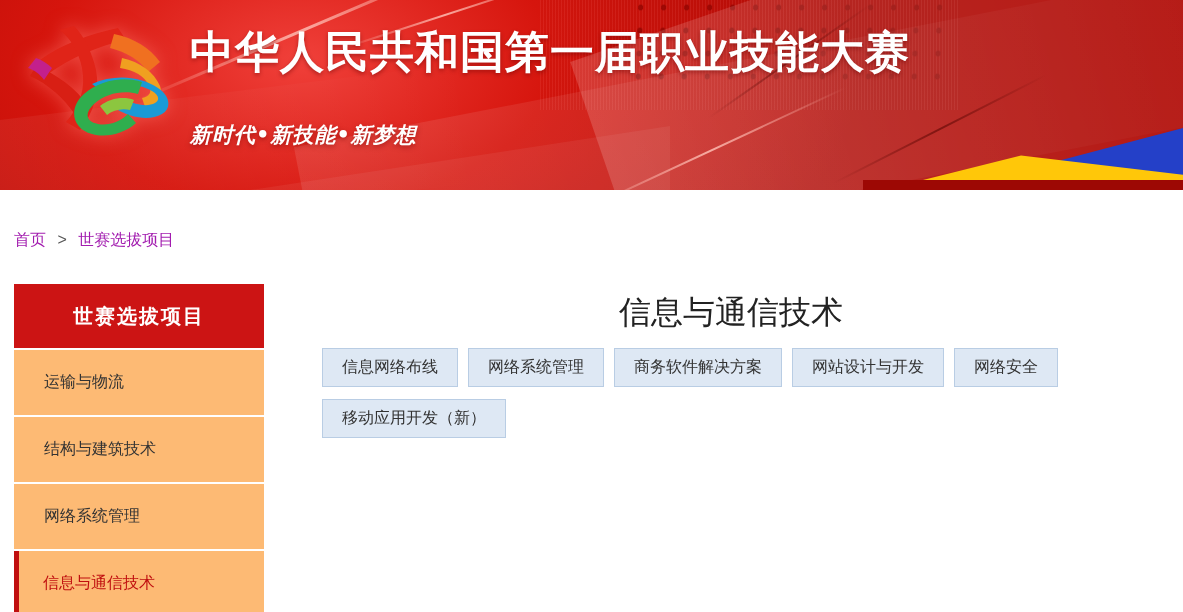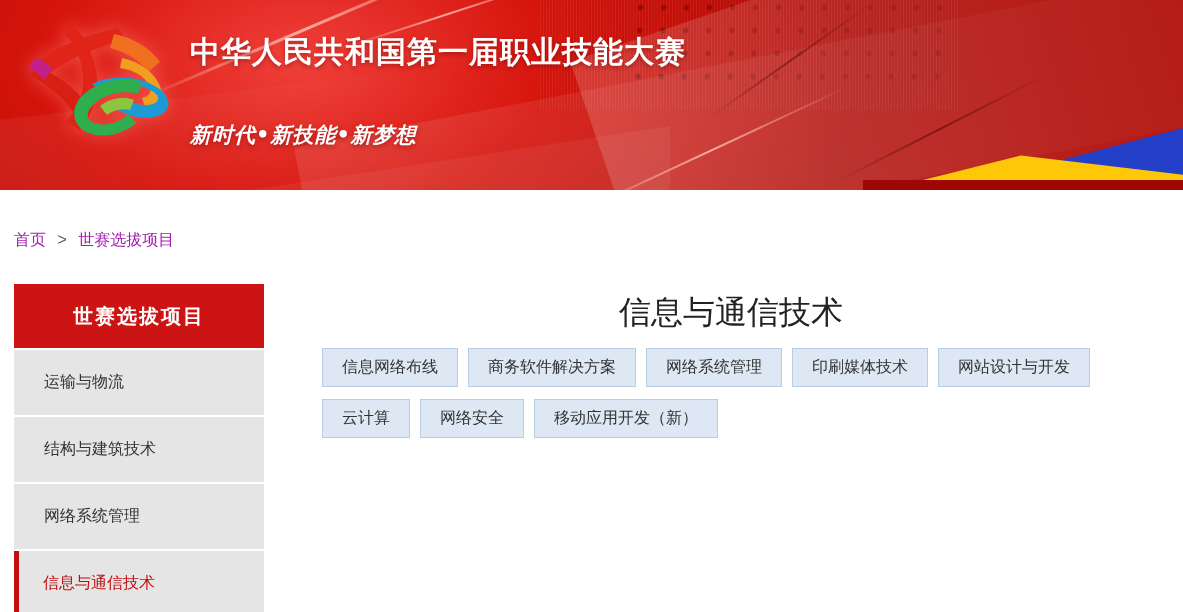--- a/index.html
+++ b/index.html
@@ -83,21 +83,21 @@
 
   
   .logo {
     position: absolute; left: 22px; top: 14px; width: 158px; height: 124px;
   }
   .logo svg { display:block; width: 158px; height: 124px; filter: drop-shadow(0 0 9px rgba(255,120,110,0.55)); }
 
   
   .b-title-cn {
     position: absolute; left: 190px; top: 26px;
-    font-size: 30px; line-height: 52px; font-weight: 700; color: #ffffff;
+    font-size: 44px; line-height: 52px; font-weight: 700; color: #ffffff;
     letter-spacing: 1px; white-space: nowrap;
     font-family: "DejaVu Sans", "Liberation Sans", sans-serif;
     text-shadow: 0 2px 4px rgba(100,0,0,0.45);
   }
   .b-title-en {
     position: absolute; left: 192px; top: 78px;
     font-size: 20px; line-height: 24px; font-weight: 700; color: #ffffff;
     letter-spacing: 1.6px; white-space: nowrap;
     text-shadow: 0 1px 3px rgba(100,0,0,0.45);
   }
@@ -121,21 +121,21 @@
   .sidebar {
     position: absolute; left: 14px; top: 284px;
     width: 250px;
   }
   .sidebar-head {
     height: 64px; background: #cc1414; color: #ffffff;
     display: flex; align-items: center; justify-content: center;
     font-size: 20px; font-weight: 700; letter-spacing: 2px;
   }
   .sidebar-item {
-    height: 65px; background: #e5e5e5; margin-top: 2px;
+    height: 65px; background: #fdba74; margin-top: 2px;
     display: flex; align-items: center;
     padding-left: 30px; position: relative;
     font-size: 16px; color: #333333; cursor: pointer;
   }
   .sidebar-item.active { color: #c00f0f; padding-left: 29px; }
   .sidebar-item.active::before {
     content: ""; position: absolute; left: 0; top: 0; bottom: 0;
     width: 5px; background: #c00f0f;
   }
 
@@ -219,21 +219,19 @@
       <div class="sidebar-item active">
         <span>信息与通信技术</span>
       </div>
     </div>
 </div>
 
 <div class="main">
   <div class="main-title">信息与通信技术</div>
   <div class="tag-list" id="tag-list">
       <div class="tag">信息网络布线</div>
+      <div class="tag">网络系统管理</div>
       <div class="tag">商务软件解决方案</div>
-      <div class="tag">网络系统管理</div>
-      <div class="tag">印刷媒体技术</div>
       <div class="tag">网站设计与开发</div>
-      <div class="tag">云计算</div>
       <div class="tag">网络安全</div>
       <div class="tag">移动应用开发（新）</div>
     </div>
 </div>
 
 </body></html>

